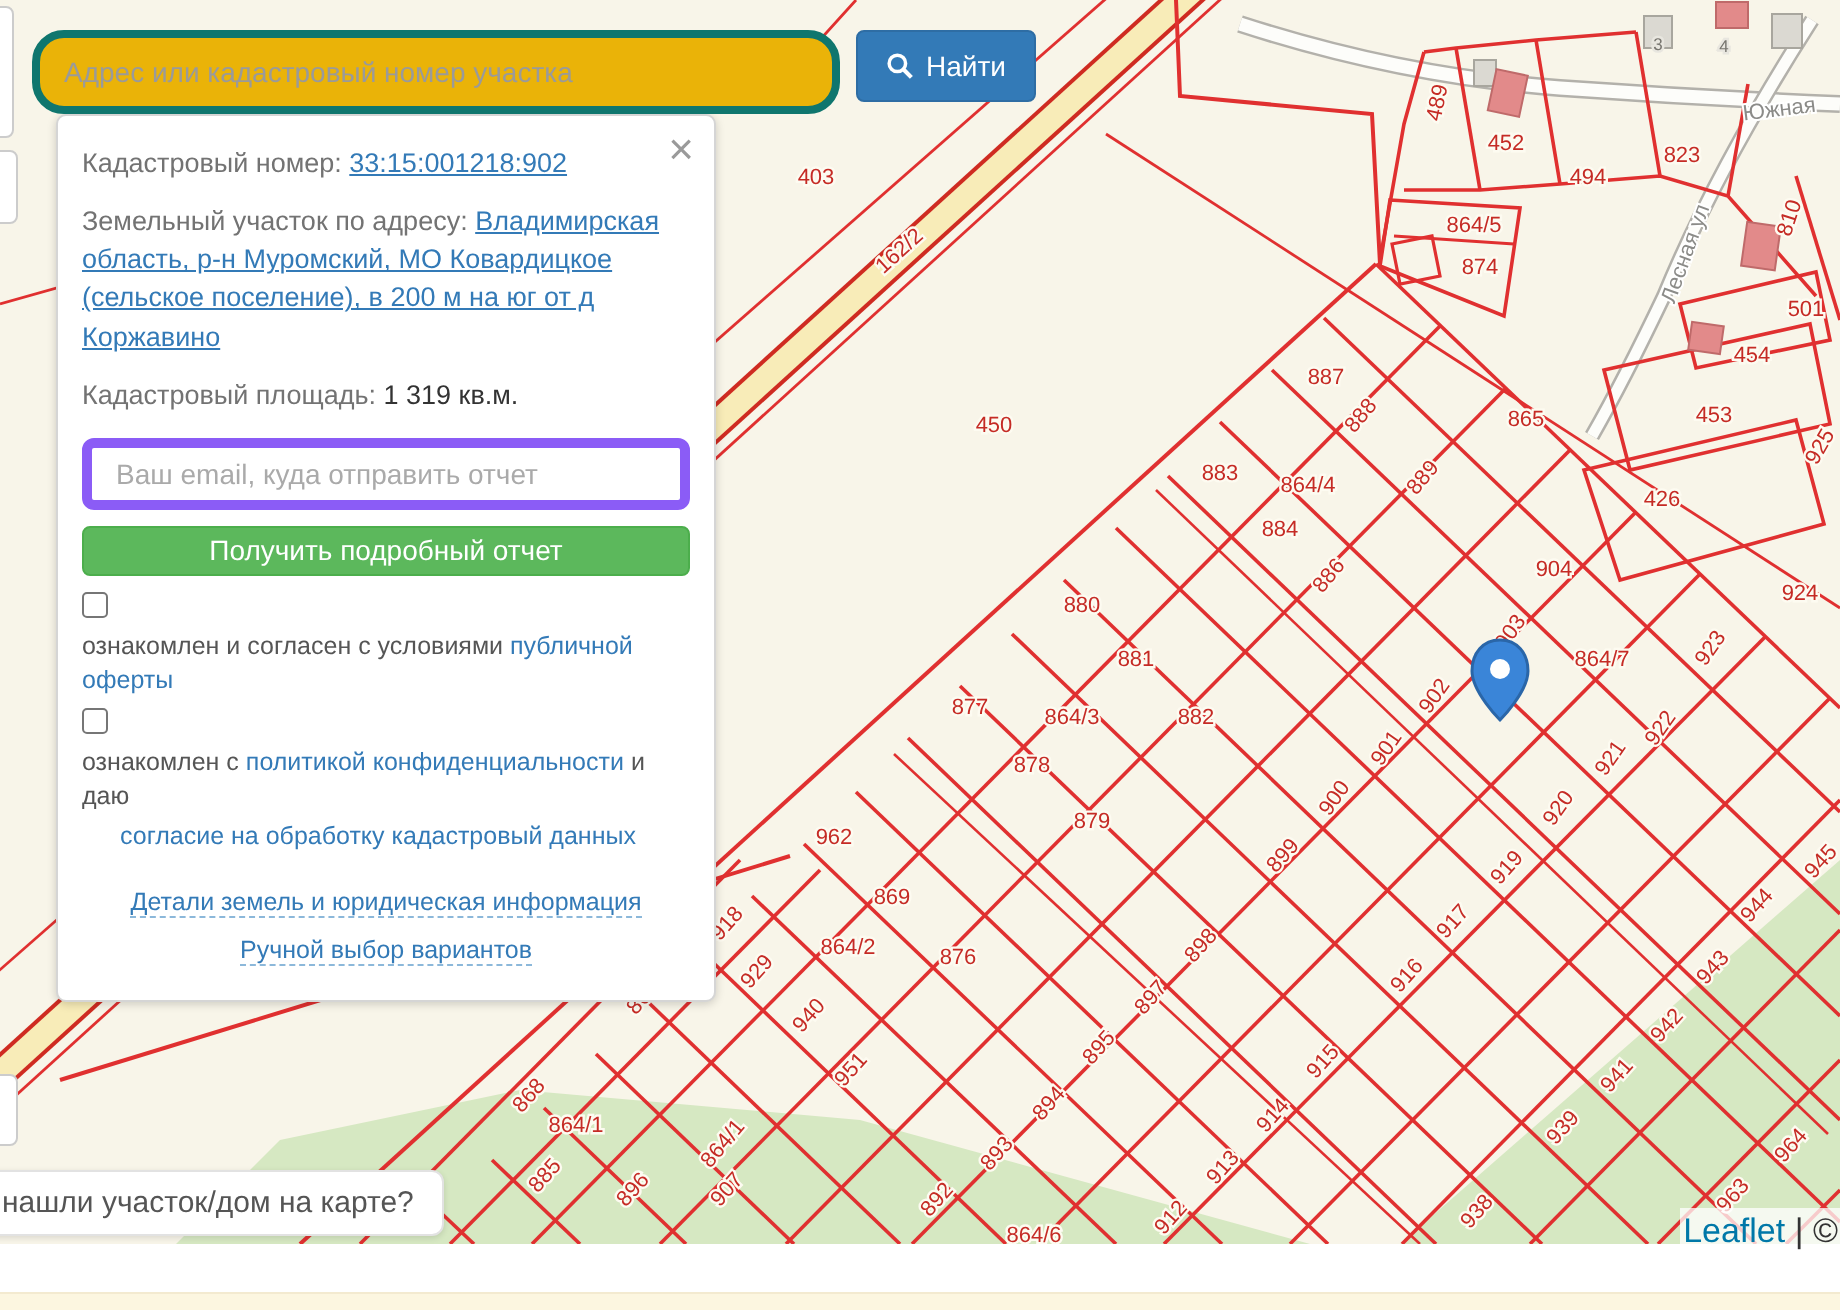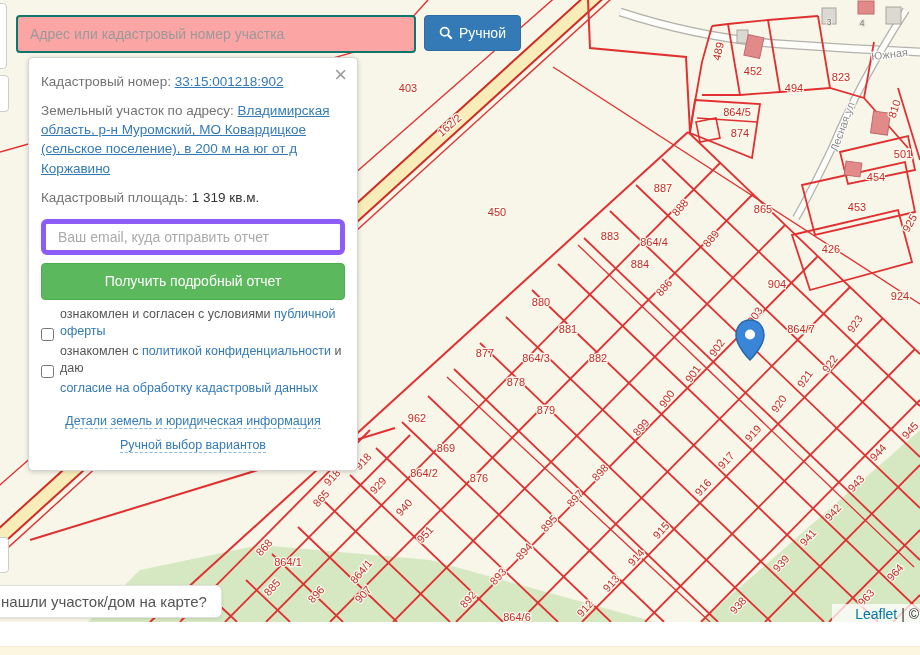--- a/index.html
+++ b/index.html
@@ -9,56 +9,56 @@
   #map{position:absolute;left:0;top:0;width:920px;height:622px;background:#f8f5e9;overflow:hidden;}
   #map svg{position:absolute;left:0;top:0;}
   .lbl-p{fill:#c52b25;font-size:11px;font-family:"Liberation Sans",sans-serif;
          paint-order:stroke;stroke:#fdfbf1;stroke-width:2.4px;text-anchor:middle;}
   .lbl-s{fill:#8b8b88;font-size:11px;font-family:"Liberation Sans",sans-serif;
          paint-order:stroke;stroke:#ffffff;stroke-width:2px;text-anchor:middle;}
   .lbl-h{fill:#77756f;font-size:8.5px;font-family:"Liberation Sans",sans-serif;
          paint-order:stroke;stroke:#e8e6df;stroke-width:2.5px;text-anchor:middle;}
   
   .search-wrap{position:absolute;left:16px;top:15px;z-index:30;display:flex;}
-  .search-input{width:372px;height:34px;border:2px solid #0f766e;border-radius:4px;
-      padding:0 12px;font-size:14px;color:#555;background:#fca5a5;outline:none;
+  .search-input{width:372px;height:34px;border:4px solid #0f766e;border-radius:16px;
+      padding:0 12px;font-size:14px;color:#555;background:#eab308;outline:none;
       font-family:"Liberation Sans",sans-serif;}
   .search-input::placeholder{color:#9a9a9a;}
   .search-btn{margin-left:8px;height:36px;padding:0 14px;background:#337ab7;border:1px solid #2e6da4;
       border-radius:4px;color:#fff;font-size:14px;display:flex;align-items:center;gap:6px;cursor:pointer;
       font-family:"Liberation Sans",sans-serif;}
   
   .panel{position:absolute;left:28px;top:57px;width:330px;z-index:25;background:#fff;
       border:1px solid #d5d5d5;border-radius:5px;box-shadow:0 1px 5px rgba(0,0,0,.18);
       padding:14px 12px 12px 12px;box-sizing:border-box;font-size:13.5px;color:#333;line-height:1.42;}
   .panel .row{margin-bottom:10px;}
   .panel b{font-weight:normal;color:#737373;}
   .panel a{color:#337ab7;text-decoration:underline;cursor:pointer;}
   .close-x{position:absolute;right:10px;top:6px;font-size:22px;color:#9a9a9a;cursor:pointer;
       line-height:1;font-weight:normal;}
   .email-input{width:100%;height:36px;border:5px solid #8b5cf6;border-radius:6px;padding:0 12px;
       font-size:14px;color:#555;box-sizing:border-box;outline:none;margin:2px 0 8px 0;
       font-family:"Liberation Sans",sans-serif;}
   .email-input::placeholder{color:#aaa;}
-  .report-btn{width:100%;height:37px;background:#5cb85c;border:1px solid #4cae4c;border-radius:4px;
+  .report-btn{width:100%;height:25px;background:#5cb85c;border:1px solid #4cae4c;border-radius:4px;
       color:#fff;font-size:14px;cursor:pointer;font-family:"Liberation Sans",sans-serif;}
   .chk-area{margin-top:6px;font-size:12.5px;color:#555;line-height:1.4;}
-  .chk-line{display:flex;align-items:flex-end;gap:6px;margin-bottom:2px;}
+  .chk-line{display:flex;align-items:flex-start;gap:6px;margin-bottom:2px;flex-direction:column;}
   .chk-line input{margin:2px 0 0 0;width:13px;height:13px;flex:0 0 13px;}
   .chk-area a{color:#337ab7;text-decoration:none;}
   .chk-cont{padding-left:19px;}
   .panel-links{margin-top:14px;text-align:center;font-size:12.5px;line-height:1.7;}
   .panel-links a{color:#337ab7;text-decoration:none;border-bottom:1px dashed #8cb8da;cursor:pointer;}
   .panel-links div{margin-bottom:2px;}
   
   .edge-box{position:absolute;background:#fff;border:1px solid #ccc;border-radius:4px;z-index:20;}
   .tooltip{position:absolute;left:-14px;top:585px;z-index:20;background:#fff;border:1px solid #e2e2e2;
       border-radius:6px;box-shadow:0 1px 3px rgba(0,0,0,.12);padding:7px 14px;font-size:15px;color:#555;}
   .attribution{position:absolute;right:0;top:604px;z-index:18;background:rgba(255,255,255,.75);
-      padding:2px 1px 2px 23px;font-size:14px;color:#333;}
+      padding:2px 1px 2px 2px;font-size:17px;color:#333;}
   .attribution a{color:#0078a8;text-decoration:none;}
   .bottom-white{position:absolute;left:0;top:622px;width:920px;height:24px;background:#fff;}
   .bottom-bar{position:absolute;left:0;top:646px;width:920px;height:9px;background:#fcf6e0;
       border-top:1px solid #f3ead0;}
 </style>
 </head>
 <body>
 
 <div id="map">
   <svg width="920" height="622" viewBox="0 0 920 622">
@@ -252,21 +252,21 @@
   </svg>
 </div>
 
 <div class="search-wrap">
   <input class="search-input" type="text" placeholder="Адрес или кадастровый номер участка" style="">
   <button class="search-btn">
     <svg width="14" height="14" viewBox="0 0 16 16">
       <circle cx="6.5" cy="6.5" r="4.7" fill="none" stroke="#fff" stroke-width="2"></circle>
       <line x1="10.2" y1="10.2" x2="14.5" y2="14.5" stroke="#fff" stroke-width="2.4"></line>
     </svg>
-    <span>Ручной</span>
+    <span>Найти</span>
   </button>
 </div>
 
 <div class="panel">
   <span class="close-x">×</span>
   <div class="row">
     <b>Кадастровый номер:</b>
     <a>33:15:001218:902</a>
   </div>
   <div class="row">

